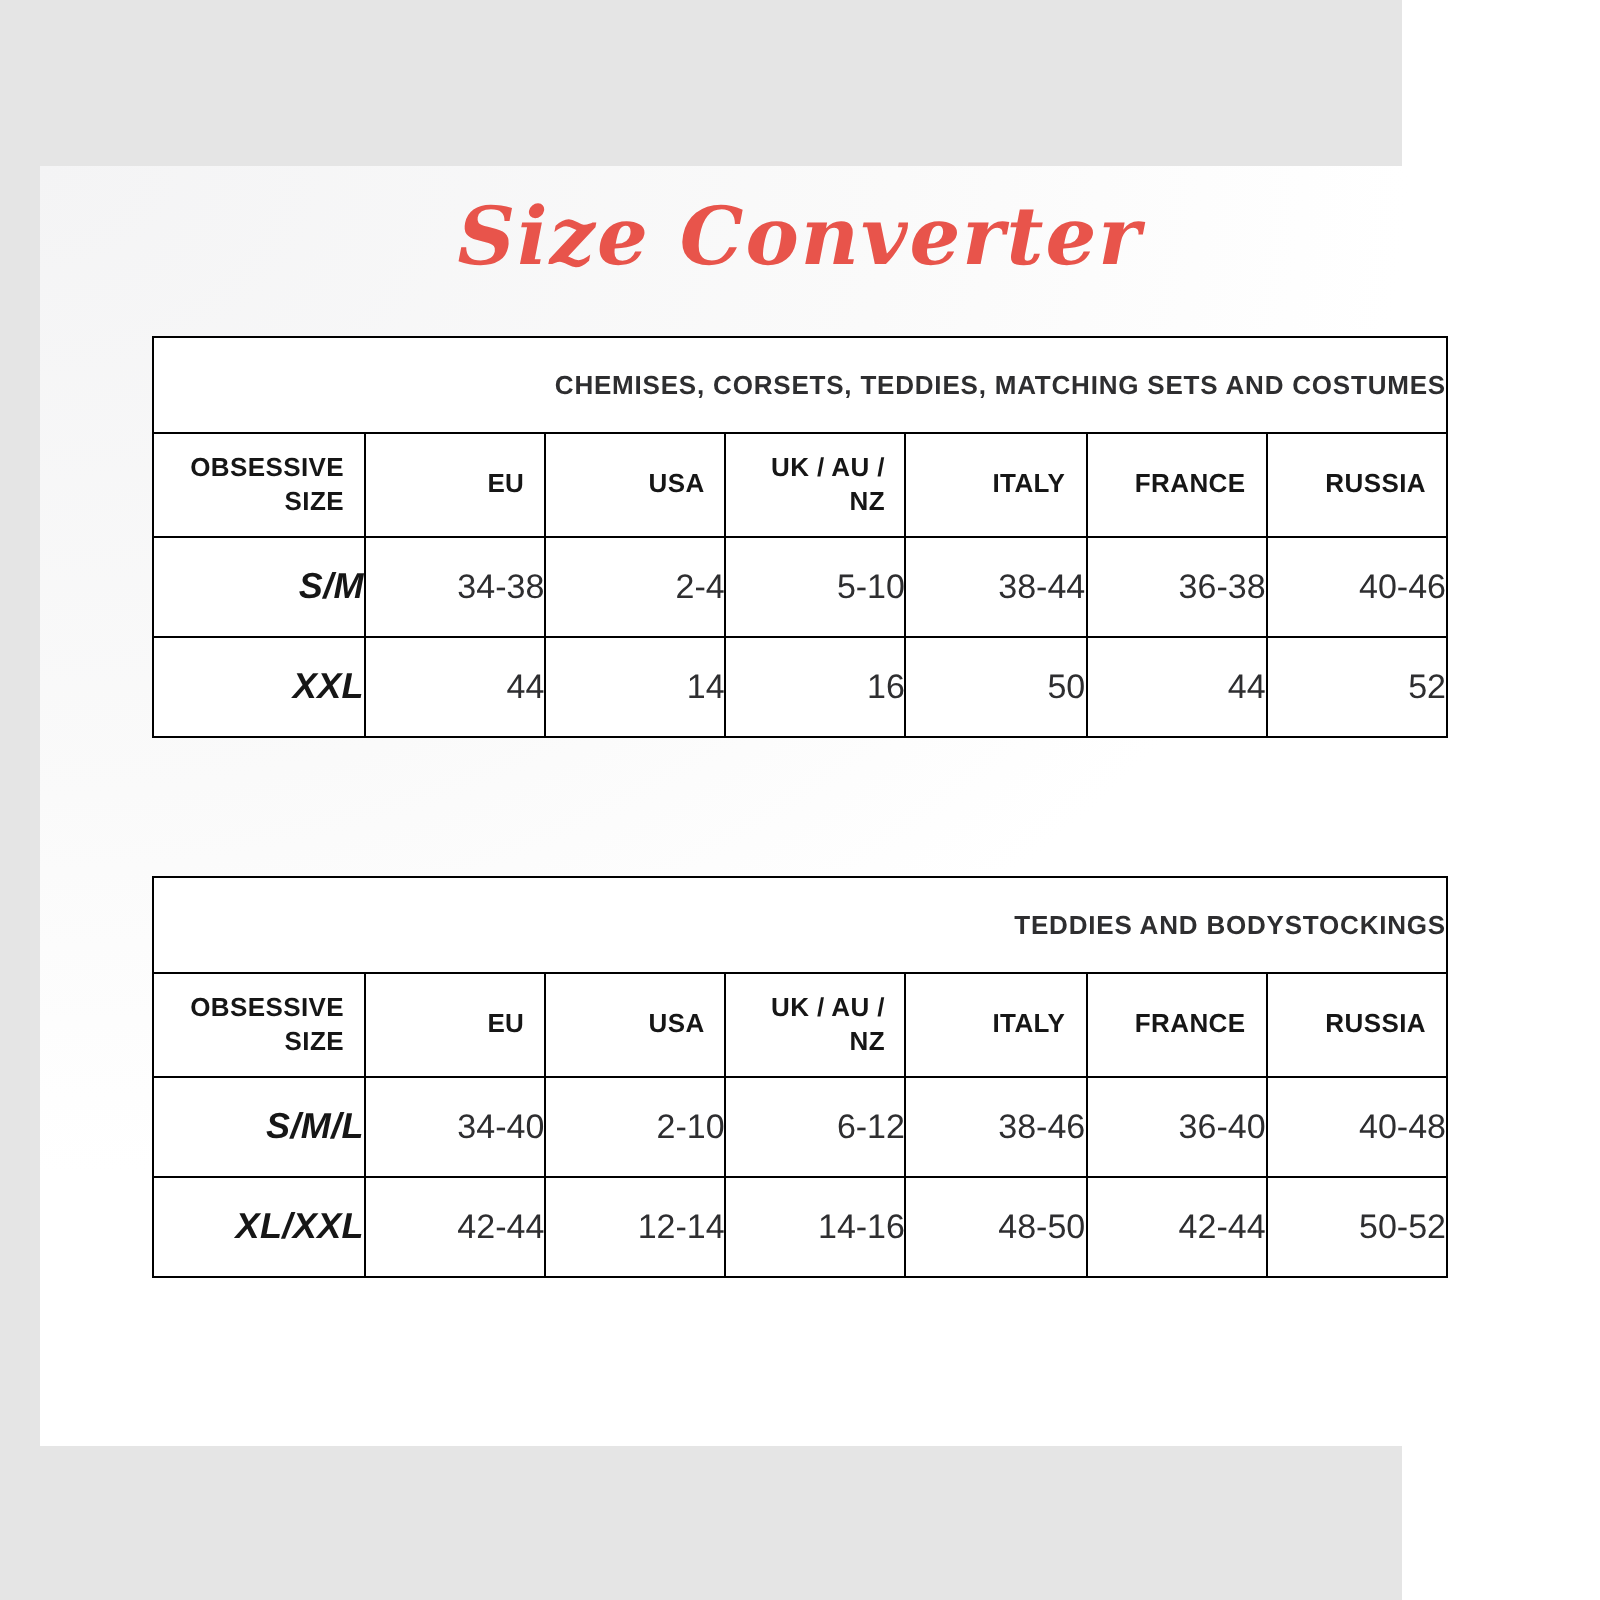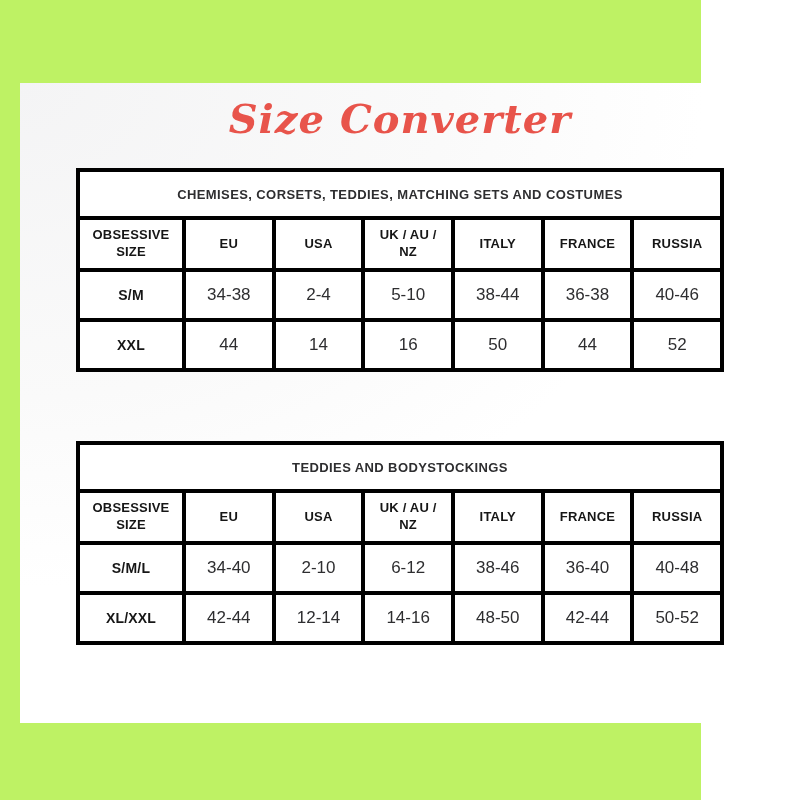--- a/index.html
+++ b/index.html
@@ -3,21 +3,21 @@
 <meta charset="utf-8">
 <title>Size Converter</title>
 <style>
   * { margin: 0; padding: 0; box-sizing: border-box; }
   html, body {
     width: 800px; height: 800px;
     background: #ffffff;
     font-family: "Liberation Sans", sans-serif;
     overflow: hidden;
   }
-  .page { position: relative; width: 701px; height: 800px; background: #bef264; }
+  .page { position: relative; width: 701px; height: 800px; background: #e5e5e5; }
 
   
   .content-card {
     position: absolute;
     left: 20px; top: 83px;
     width: 760px; height: 640px;
     background: radial-gradient(ellipse 950px 700px at 0% 0%, #f4f4f5 0%, #fafafa 45%, #ffffff 72%);
   }
 
   .page-title {
@@ -36,22 +36,22 @@
     width: 648px;
     margin: 0 auto;
     border-collapse: collapse;
     background: #ffffff;
     table-layout: fixed;
   }
   table.size-table.first { margin-top: 23px; }
   table.size-table.second { margin-top: 69px; }
 
   table.size-table td, table.size-table th {
-    border: 4px solid #000000;
-    text-align: center;
+    border: 1px solid #000000;
+    text-align: right;
     vertical-align: middle;
     color: #2e2e30;
   }
 
   td.t-title {
     height: 48px;
     font-weight: bold;
     font-size: 13px;
     letter-spacing: 0.4px;
     color: #e15a5f;
@@ -63,23 +63,24 @@
     font-size: 13px;
     line-height: 1.3;
     color: #161616;
     letter-spacing: 0.2px;
     padding: 2px 10px;
   }
 
   tr[data-name="table-row"] td { height: 50px; font-size: 17px; }
   tr[data-name="table-row"] td.row-label {
     font-weight: bold;
-    font-size: 14px;
+    font-size: 18px;
     color: #161616;
     letter-spacing: 0.2px;
+    font-style: italic;
   }
 </style>
 </head>
 <body>
 
 <div class="page" data-name="page-background">
   <div class="content-card" data-name="content-card">
 
     <h1 class="page-title" data-name="page-title">Size Converter</h1>
 

